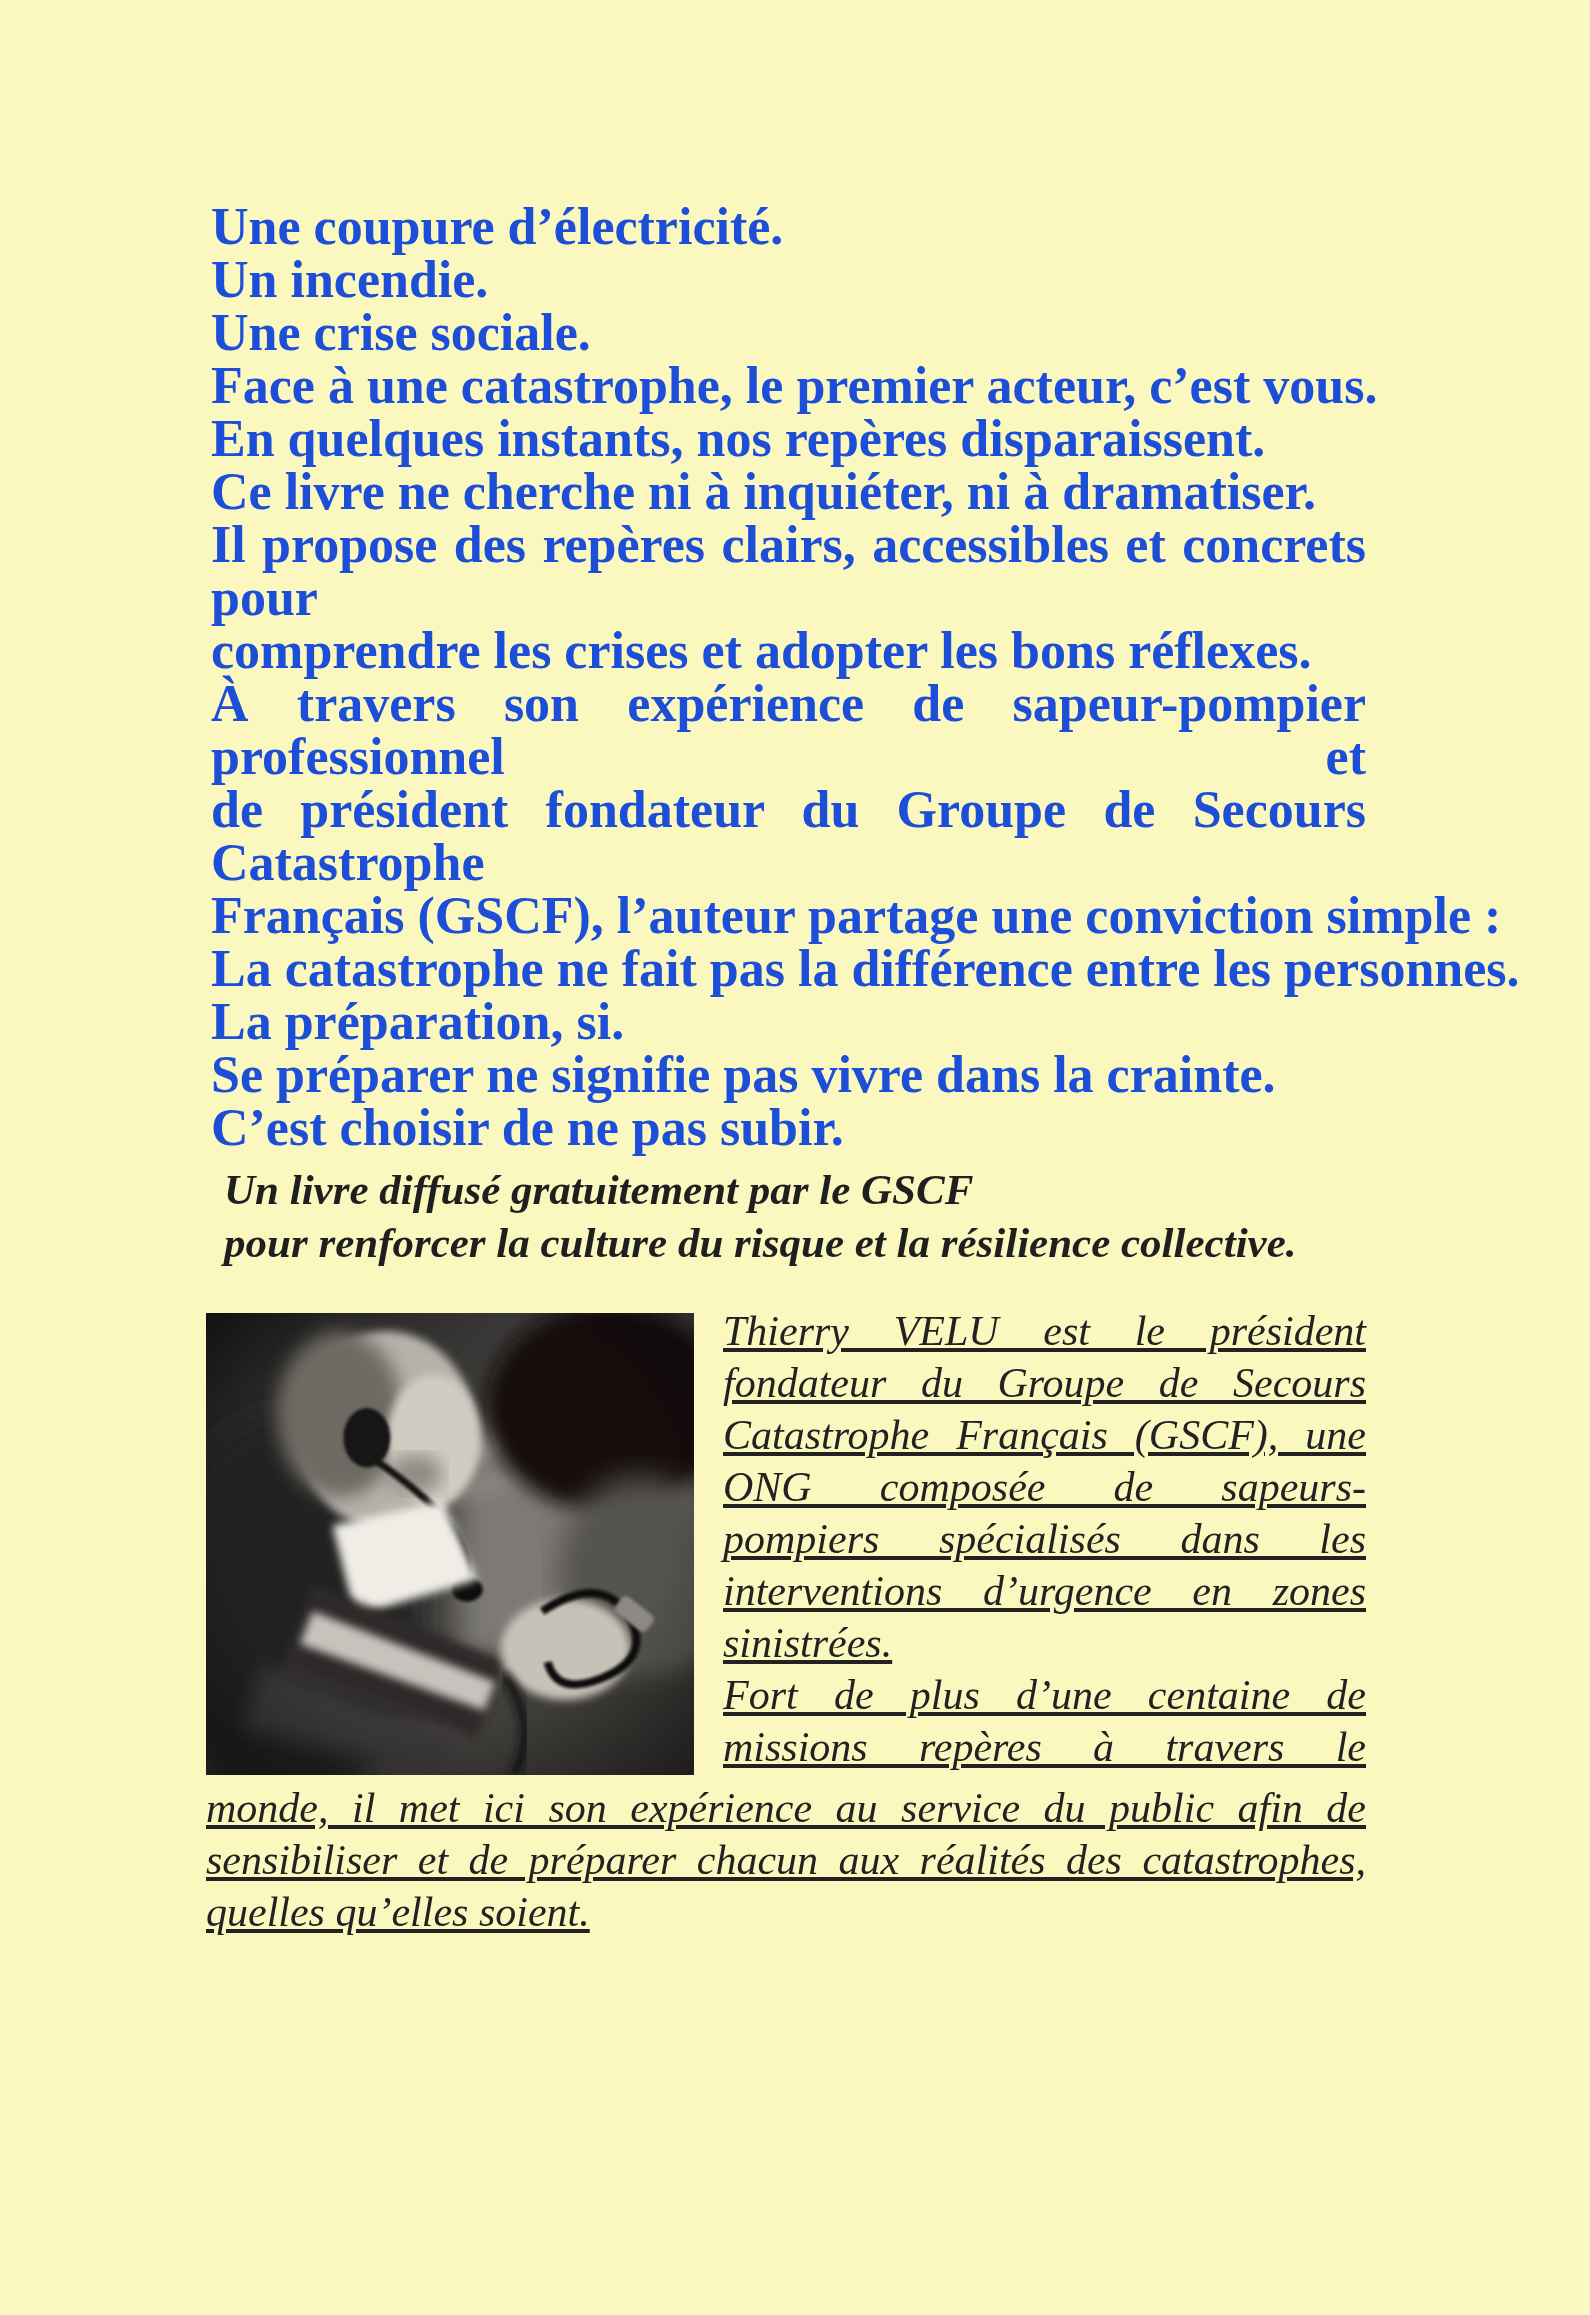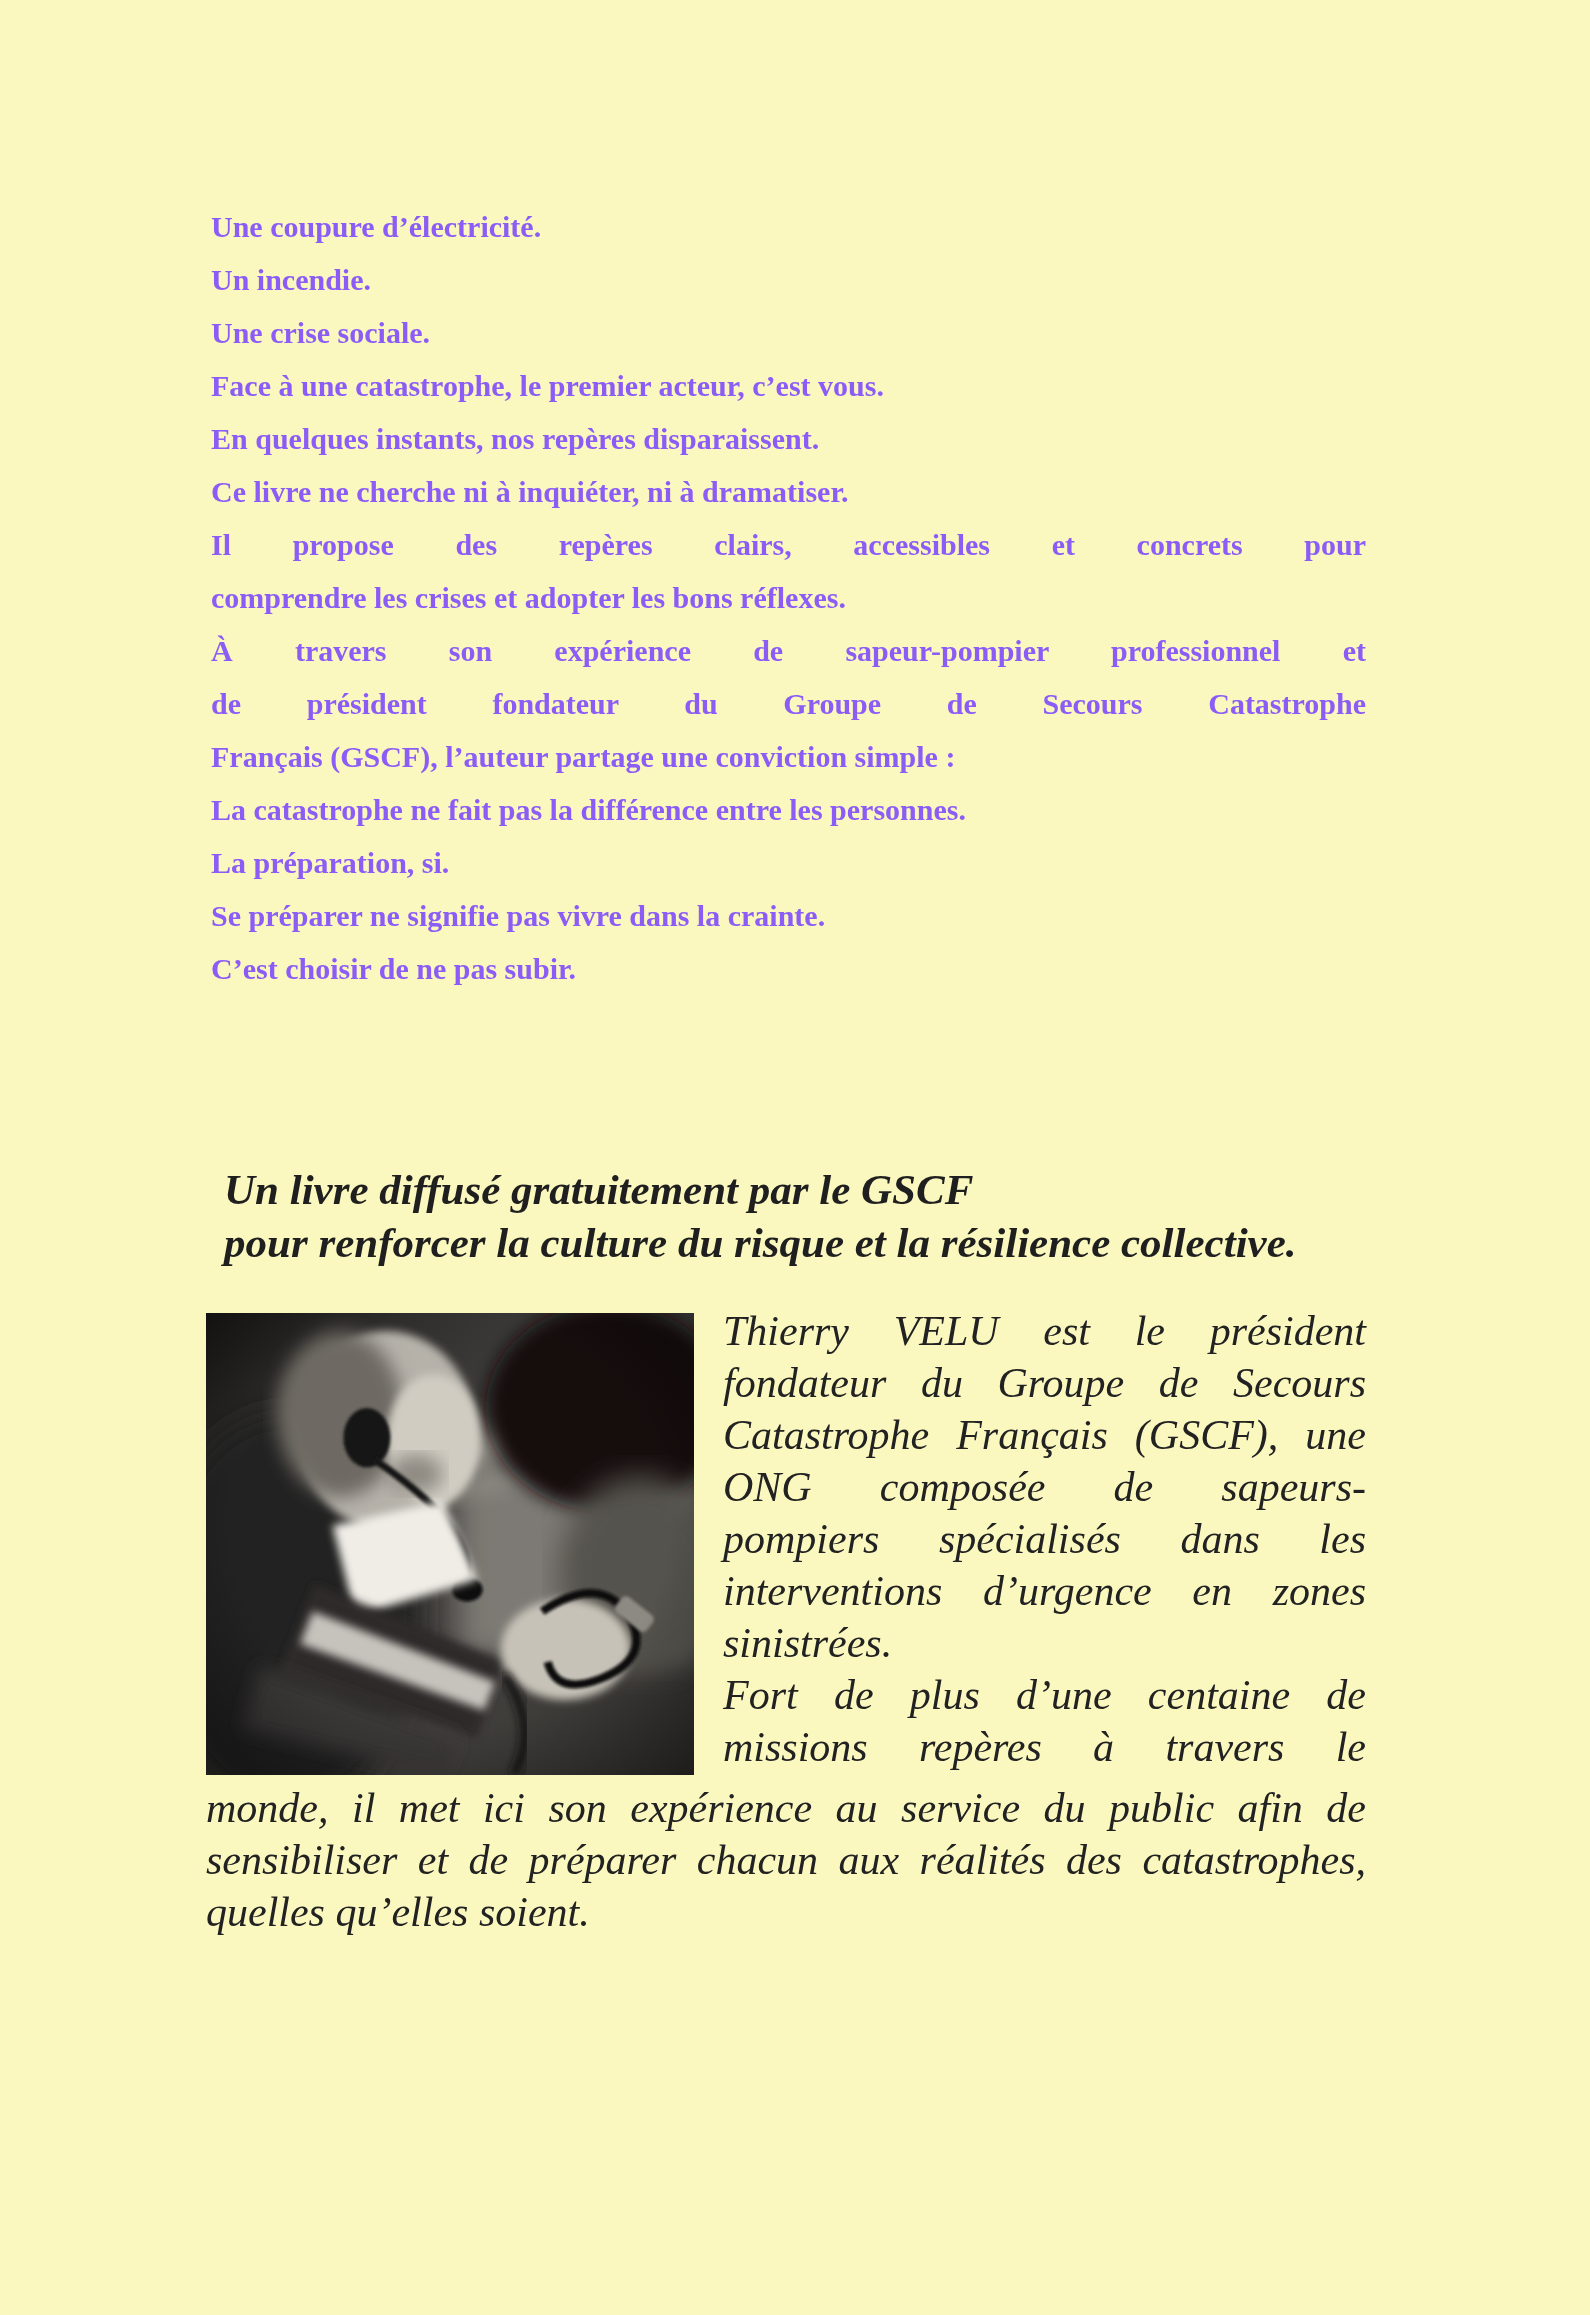--- a/index.html
+++ b/index.html
@@ -7,37 +7,38 @@
     width: 1590px; height: 2316px;
     position: relative;
     background: #fbf8bf;
     font-family: "Liberation Serif", "DejaVu Serif", serif;
     overflow: hidden;
   }
   .page { position: absolute; inset: 0; }
 
   .intro {
     position: absolute; left: 211px; top: 200px; width: 1155px;
-    font-weight: 700; font-size: 30px; line-height: 53px;
-    color: #8b5cf6;
+    font-weight: 700; font-size: 52px; line-height: 53px;
+    color: #1d4ed8;
   }
   .intro .line { white-space: nowrap; }
   .intro .line.stretch { white-space: normal; text-align: justify; text-align-last: justify; }
 
   .tagline {
     position: absolute; left: 224px; top: 1163px; width: 1155px;
     font-style: italic; font-weight: 700; font-size: 43px; line-height: 53px;
     color: #1f1f1f;
   }
   .tagline .line { white-space: nowrap; }
 
   .author {
     position: absolute; left: 206px; top: 1305px; width: 1160px;
     font-style: italic; font-weight: 400; font-size: 42px; line-height: 52px;
     color: #222222;
+    text-decoration: underline;
   }
   .author .photo {
     float: left; width: 488px; height: 462px;
     margin: 8.1px 29px 7.2px 0;
     background: #2b2a28;
   }
   .author .photo svg { display: block; width: 100%; height: 100%; }
   .author .line { white-space: nowrap; }
   .author .line.stretch { white-space: normal; text-align: justify; text-align-last: justify; }
   .author .full-lines { clear: left; }

